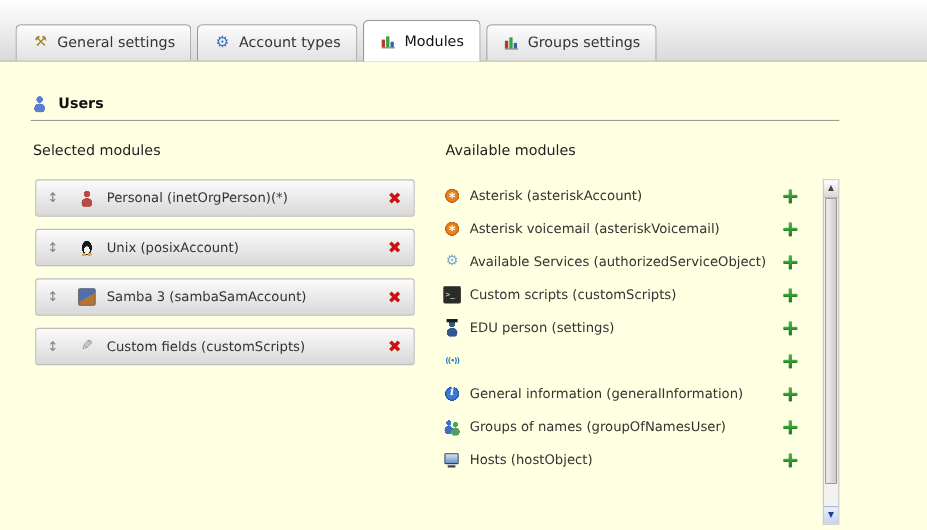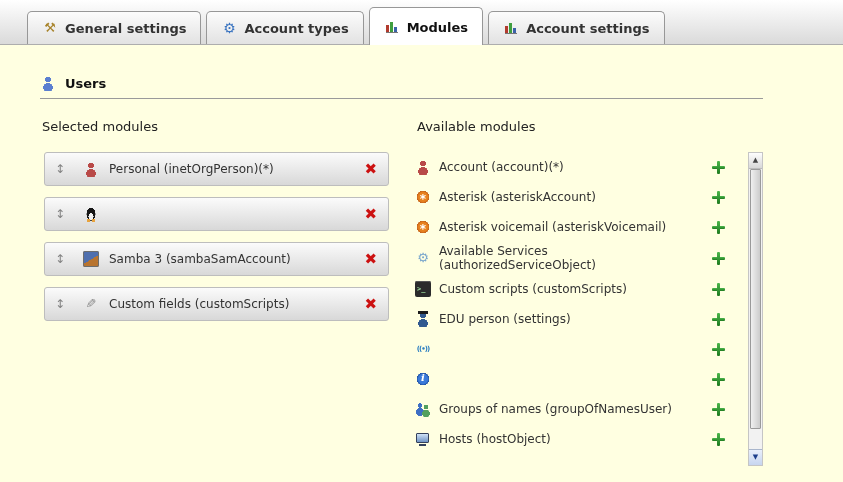--- a/index.html
+++ b/index.html
@@ -6,42 +6,41 @@
   body {
     width:843px; height:482px; overflow:hidden;
     background:#ffffe1;
     font-family:"DejaVu Sans","Liberation Sans",sans-serif;
     font-size:12px; color:#222;
   }
 
   
   .tabbar {
     display:flex; align-items:flex-end; gap:5px;
-    height:45px; box-sizing:border-box;
-    padding:10px 0 0 27px;
+    height:56px; box-sizing:border-box;
+    padding:10px 0 0 14px;
     background:linear-gradient(#ffffff,#dadada);
     border-bottom:1px solid #adadad;
-    font-weight:bold;
   }
   .tab {
     display:flex; align-items:center; gap:7px;
     padding:8px 14px;
     background:linear-gradient(#fcfcfc,#e2e2e2);
     border:1px solid #979797; border-bottom:none;
     border-radius:5px 5px 0 0;
     font-size:13px; color:#333; cursor:pointer; white-space:nowrap;
   }
   .tab.active {
     background:#ffffff;
     padding-top:11px; padding-bottom:10px;
     margin-bottom:-1px; position:relative; color:#111;
   }
 
   
-  .content { padding:30px 80px 0 40px; }
+  .content { padding:30px 80px 0 28px; }
   .section-header {
     display:flex; align-items:center; gap:9px;
     border-bottom:1px solid #9a9a9a; padding-bottom:7px;
   }
   .section-title { font-weight:bold; font-size:13px; color:#111; }
   .columns { display:flex; gap:25px; margin-top:20px; }
   .col-left { flex:0 0 350px; width:350px; }
   .col-right { flex:1; min-width:0; }
   .col-title { font-size:13px; color:#222; margin:0 0 18px 2px; }
 
@@ -218,21 +217,21 @@
     <span class="tab-label">Account types</span>
   </div>
 
   <div class="tab active">
     <span class="icon chart-icon"></span>
     <span class="tab-label">Modules</span>
   </div>
 
   <div class="tab">
     <span class="icon chart-settings-icon"></span>
-    <span class="tab-label">Account settings</span>
+    <span class="tab-label">Groups settings</span>
   </div>
 </div>
 
 <div class="content">
 
   <div class="section-header">
     <span class="icon user-icon"></span>
     <span class="section-title">Users</span>
   </div>
 
@@ -244,20 +243,21 @@
   <div class="sel-row">
     <span class="drag">↕</span>
     <span class="icon personal-icon"></span>
     <span class="sel-label">Personal (inetOrgPerson)(*)</span>
     <button class="del">✖</button>
   </div>
 
   <div class="sel-row">
     <span class="drag">↕</span>
     <span class="icon unix-icon"></span>
+    <span class="sel-label">Unix (posixAccount)</span>
     <button class="del">✖</button>
   </div>
 
   <div class="sel-row">
     <span class="drag">↕</span>
     <span class="icon samba-icon"></span>
     <span class="sel-label">Samba 3 (sambaSamAccount)</span>
     <button class="del">✖</button>
   </div>
 
@@ -267,27 +267,20 @@
     <span class="sel-label">Custom fields (customScripts)</span>
     <button class="del">✖</button>
   </div>
 </div>
     </div>
 
     <div class="col-right">
       <div class="col-title">Available modules</div>
       <div class="available-box">
         <div class="av-list">
-  <div class="av-row">
-    <span class="icon account-icon"></span>
-    <span class="av-label">Account (account)(*)</span>
-    <button class="add">
-                <span class="plus"></span>
-              </button>
-  </div>
 
   <div class="av-row">
     <span class="icon asterisk-icon"></span>
     <span class="av-label">Asterisk (asteriskAccount)</span>
     <button class="add">
                 <span class="plus"></span>
               </button>
   </div>
 
   <div class="av-row">
@@ -324,20 +317,21 @@
 
   <div class="av-row">
     <span class="icon freeradius-icon"></span>
     <button class="add">
                 <span class="plus"></span>
               </button>
   </div>
 
   <div class="av-row">
     <span class="icon info-icon"></span>
+    <span class="av-label">General information (generalInformation)</span>
     <button class="add">
                 <span class="plus"></span>
               </button>
   </div>
 
   <div class="av-row">
     <span class="icon group-icon"></span>
     <span class="av-label">Groups of names (groupOfNamesUser)</span>
     <button class="add">
                 <span class="plus"></span>

